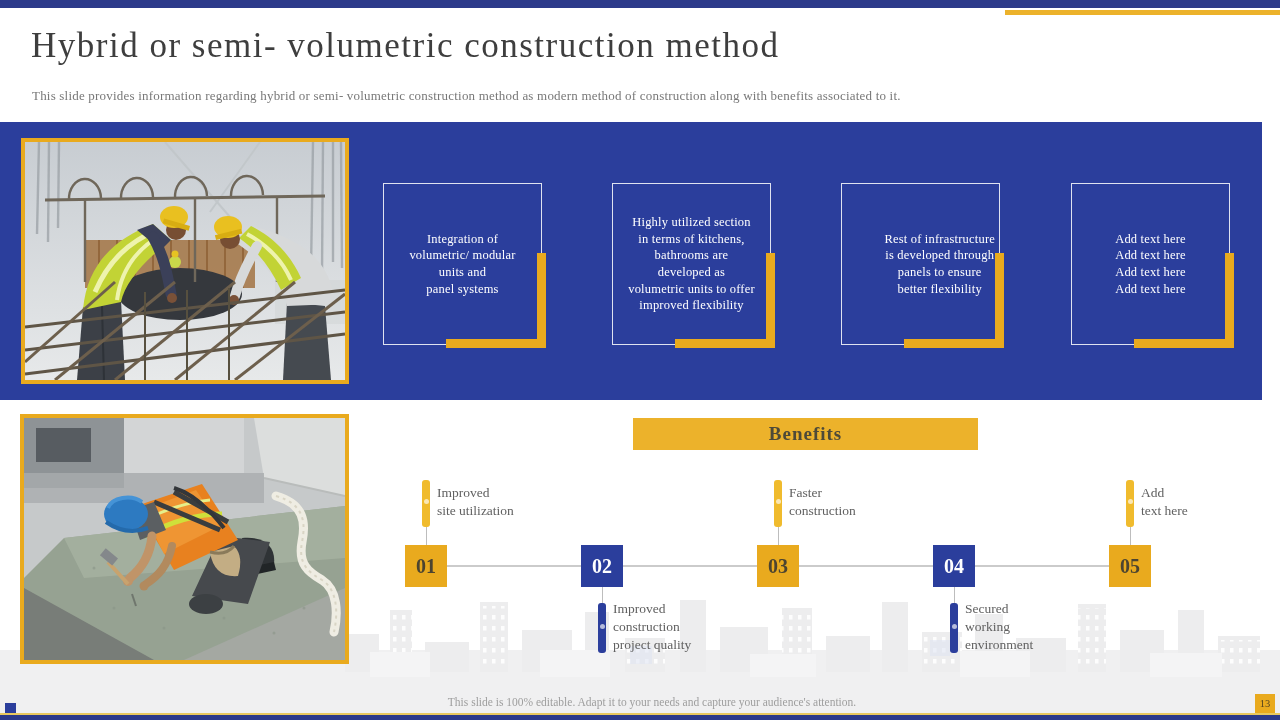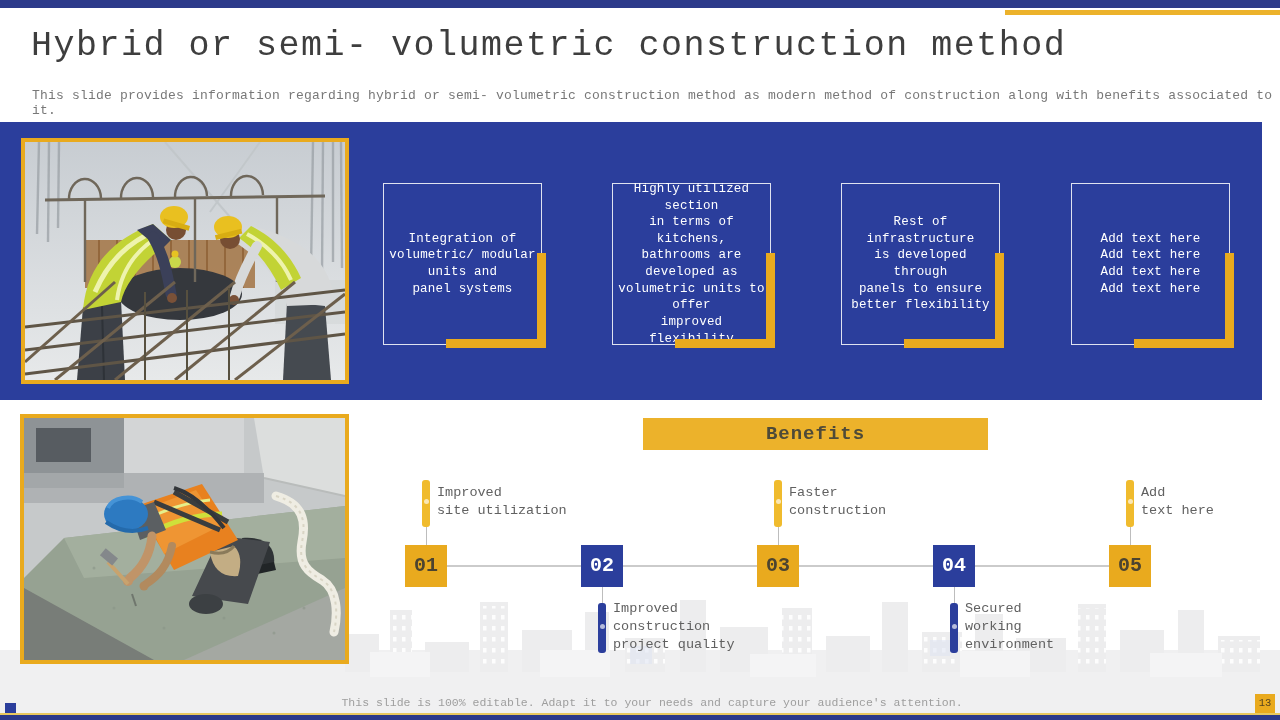--- a/index.html
+++ b/index.html
@@ -1,17 +1,17 @@
 <!DOCTYPE html>
 <html style="--navy: #2c3a8a; --royal: #2b3e9c; --amber: #e9aa1e; --gold: #f0bb2d; --benefits: #ecb22b; --rule: #e9c85e;"><head>
 <meta charset="utf-8">
 <style>
   html,body{margin:0;padding:0;background:#fff;}
   .slide{position:relative;width:1280px;height:720px;overflow:hidden;background:#fff;
-         font-family:Liberation Mono, monospace;}
+         font-family:Liberation Serif, serif;}
   
   .topbar{position:absolute;left:0;top:0;width:1280px;height:8px;background:var(--navy,#2c3a8a);}
   .topaccent{position:absolute;left:1005px;top:10px;width:275px;height:5px;background:var(--benefits,#ecb22b);}
   
   .title{position:absolute;left:31px;top:26px;margin:0;font-size:35px;font-weight:400;
          color:#3e3e3e;letter-spacing:1.5px;}
   .subtitle{position:absolute;left:32px;top:88px;margin:0;font-size:13px;color:#787878;letter-spacing:.2px;}
   
   .hero{position:absolute;left:0;top:122px;width:1262px;height:278px;background:var(--royal,#2b3e9c);}
   .photo{position:absolute;border:4px solid var(--amber,#e9aa1e);background:#cdd2d6;box-sizing:border-box;}
@@ -20,21 +20,21 @@
   .photo svg{display:block;}
   
   .note-box{position:absolute;top:183px;width:157px;height:160px;border:1px solid rgba(255,255,255,.85);
             display:flex;align-items:center;justify-content:center;text-align:center;}
   .nb1{left:383px;} .nb2{left:612px;} .nb3{left:841px;justify-content:flex-end;} .nb4{left:1071px;}
   .accent-v{position:absolute;right:-5px;bottom:-4px;width:9px;height:95px;background:var(--amber,#e9aa1e);}
   .accent-h{position:absolute;right:-5px;bottom:-4px;width:100px;height:9px;background:var(--amber,#e9aa1e);}
   .note-text{white-space:pre-line;font-size:12.5px;line-height:1.33;color:#fff;letter-spacing:.2px;padding:0 4px;}
   
   .benefits-banner{position:absolute;left:633px;top:418px;width:345px;height:32px;background:var(--benefits,#ecb22b);
-                   display:flex;align-items:center;justify-content:center;z-index:5;margin-left:10px;}
+                   display:flex;align-items:center;justify-content:center;z-index:5;}
   .benefits-banner span{font-size:19px;font-weight:bold;color:#4e4a38;letter-spacing:1px;}
   
   .band{position:absolute;left:0;top:650px;width:1280px;height:64px;background:#f0f0f1;z-index:1;}
   .skyline{position:absolute;left:330px;top:582px;z-index:2;}
   
   .tl-line{position:absolute;left:426px;top:565px;width:704px;height:2px;background:#cbcbcb;z-index:3;}
   .num{position:absolute;top:545px;width:42px;height:42px;text-align:center;line-height:42px;
        font-weight:bold;font-size:20px;z-index:5;}
   .num.gold{background:var(--amber,#e9aa1e);color:#4c4430;}
   .num.blue{background:var(--royal,#2b3e9c);color:#fff;}

